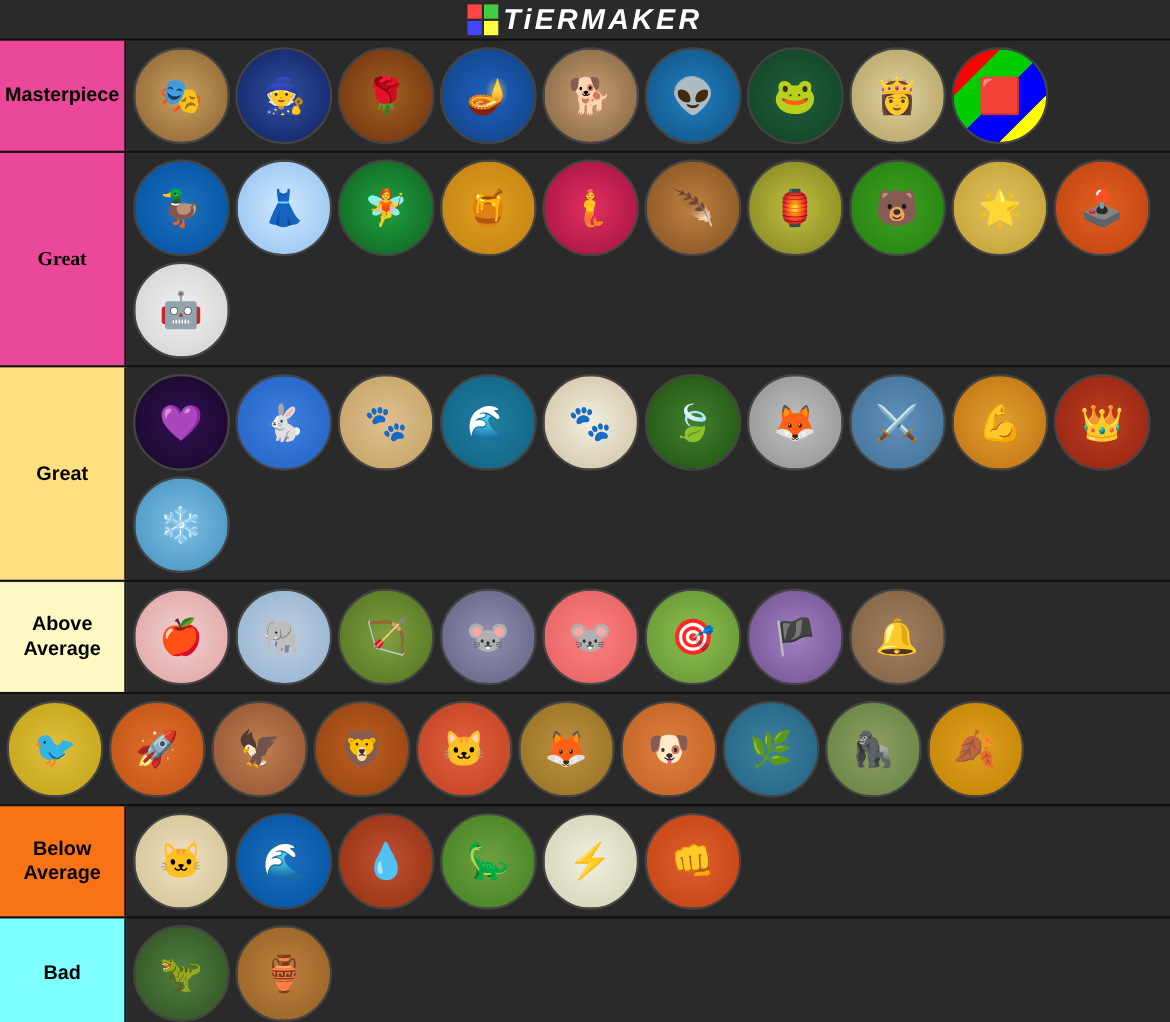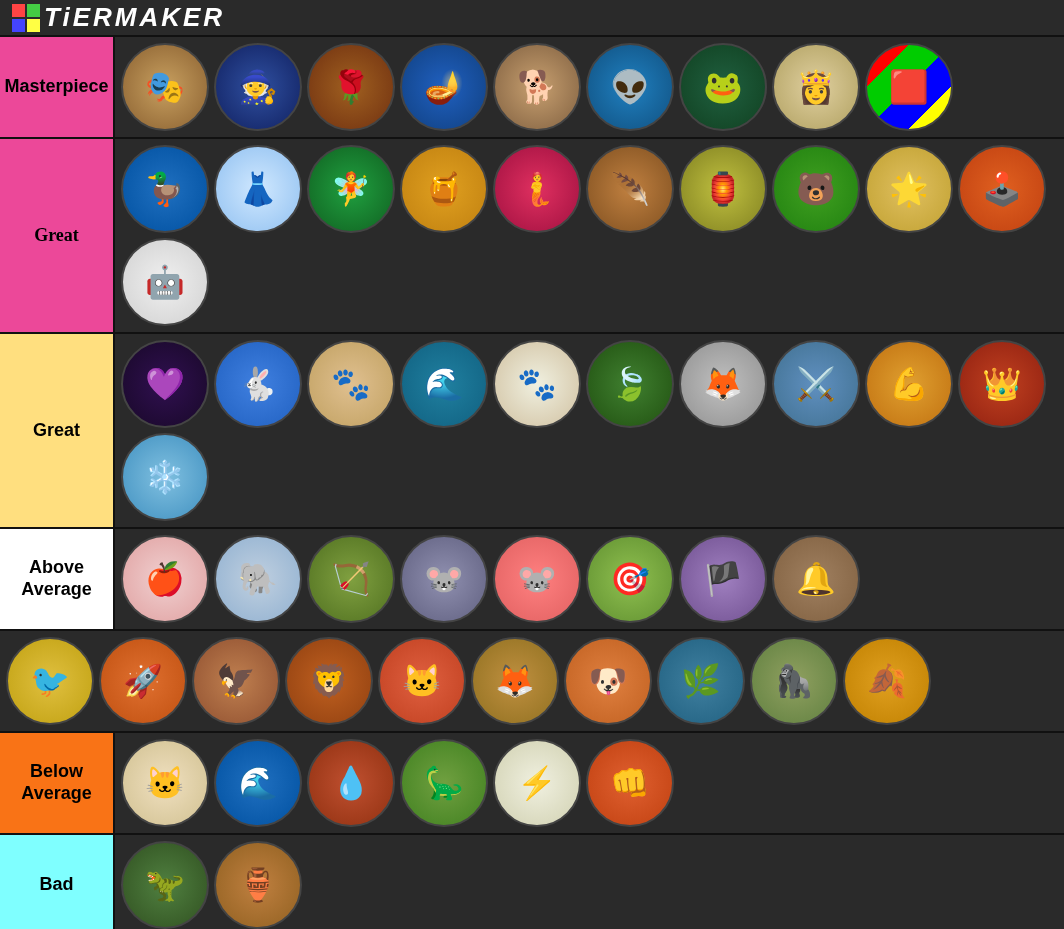--- a/index.html
+++ b/index.html
@@ -56,21 +56,21 @@
       color: #fff;
       text-align: center;
       font-weight: bold;
     }
   </style>
 </head>
 <body>
 
 <div class="tier-list">
 
-  <div style="background:#2a2a2a; display:flex; align-items:center; justify-content:flex-start; padding:2px 12px; border-bottom:2px solid #111;">
+  <div style="background:#2a2a2a; display:flex; align-items:center; justify-content:center; padding:2px 12px; border-bottom:2px solid #111;">
     <span style="font-size:26px; font-weight:900; color:white; letter-spacing:3px; font-style:italic; display:flex; align-items:center; gap:4px;">
       <span style="display:inline-grid; grid-template-columns:1fr 1fr; grid-template-rows:1fr 1fr; width:28px; height:28px; gap:2px;">
         <span style="background:#ff4444; display:block;"></span>
         <span style="background:#44cc44; display:block;"></span>
         <span style="background:#4444ff; display:block;"></span>
         <span style="background:#ffff44; display:block;"></span>
       </span>
       <span>TiERMAKER</span>
     </span>
   </div>
@@ -116,21 +116,21 @@
           <div class="avatar" title="101 Dalmatians" style="background: radial-gradient(circle, rgb(240, 240, 224), rgb(208, 192, 160)); width: 88px; height: 88px; border-radius: 50%; display: flex; align-items: center; justify-content: center; font-size: 32px; flex-shrink: 0; cursor: pointer; border: 2px solid rgb(68, 68, 68);">🐾</div>
           <div class="avatar" title="The Jungle Book 2" style="background: radial-gradient(circle, rgb(64, 128, 48), rgb(32, 80, 16)); width: 88px; height: 88px; border-radius: 50%; display: flex; align-items: center; justify-content: center; font-size: 32px; flex-shrink: 0; cursor: pointer; border: 2px solid rgb(68, 68, 68);">🍃</div>
           <div class="avatar" title="The Fox and the Hound" style="background: radial-gradient(circle, rgb(192, 192, 192), rgb(144, 144, 144)); width: 88px; height: 88px; border-radius: 50%; display: flex; align-items: center; justify-content: center; font-size: 32px; flex-shrink: 0; cursor: pointer; border: 2px solid rgb(68, 68, 68);">🦊</div>
           <div class="avatar" title="The Sword in the Stone" style="background: radial-gradient(circle, rgb(96, 144, 192), rgb(64, 112, 144)); width: 88px; height: 88px; border-radius: 50%; display: flex; align-items: center; justify-content: center; font-size: 32px; flex-shrink: 0; cursor: pointer; border: 2px solid rgb(68, 68, 68);">⚔️</div>
           <div class="avatar" title="Hercules" style="background: radial-gradient(circle, rgb(224, 160, 48), rgb(192, 112, 16)); width: 88px; height: 88px; border-radius: 50%; display: flex; align-items: center; justify-content: center; font-size: 32px; flex-shrink: 0; cursor: pointer; border: 2px solid rgb(68, 68, 68);">💪</div>
           <div class="avatar" title="The Emperor's New Groove" style="background: radial-gradient(circle, rgb(192, 64, 32), rgb(144, 32, 16)); width: 88px; height: 88px; border-radius: 50%; display: flex; align-items: center; justify-content: center; font-size: 32px; flex-shrink: 0; cursor: pointer; border: 2px solid rgb(68, 68, 68);">👑</div>
           <div class="avatar" title="Frozen / Elsa" style="background: radial-gradient(circle, rgb(128, 192, 224), rgb(64, 144, 192)); width: 88px; height: 88px; border-radius: 50%; display: flex; align-items: center; justify-content: center; font-size: 32px; flex-shrink: 0; cursor: pointer; border: 2px solid rgb(68, 68, 68);">❄️</div>
         </div>
       </div>
       <div class="tier-row">
-        <div class="tier-label" style="background: #ffffff;">Above Average</div>
+        <div class="tier-label" style="background: #fef9c3;">Above Average</div>
         <div class="tier-content">
           <div class="avatar" title="Snow White" style="background: radial-gradient(circle, rgb(240, 208, 208), rgb(224, 160, 160)); width: 88px; height: 88px; border-radius: 50%; display: flex; align-items: center; justify-content: center; font-size: 32px; flex-shrink: 0; cursor: pointer; border: 2px solid rgb(68, 68, 68);">🍎</div>
           <div class="avatar" title="Dumbo" style="background: radial-gradient(circle, rgb(192, 208, 224), rgb(144, 176, 208)); width: 88px; height: 88px; border-radius: 50%; display: flex; align-items: center; justify-content: center; font-size: 32px; flex-shrink: 0; cursor: pointer; border: 2px solid rgb(68, 68, 68);">🐘</div>
           <div class="avatar" title="Robin Hood" style="background: radial-gradient(circle, rgb(128, 160, 64), rgb(80, 112, 32)); width: 88px; height: 88px; border-radius: 50%; display: flex; align-items: center; justify-content: center; font-size: 32px; flex-shrink: 0; cursor: pointer; border: 2px solid rgb(68, 68, 68);">🏹</div>
           <div class="avatar" title="The Great Mouse Detective" style="background: radial-gradient(circle, rgb(144, 144, 176), rgb(96, 96, 128)); width: 88px; height: 88px; border-radius: 50%; display: flex; align-items: center; justify-content: center; font-size: 32px; flex-shrink: 0; cursor: pointer; border: 2px solid rgb(68, 68, 68);">🐭</div>
           <div class="avatar" title="The Rescuers" style="background: radial-gradient(circle, rgb(255, 128, 128), rgb(224, 96, 96)); width: 88px; height: 88px; border-radius: 50%; display: flex; align-items: center; justify-content: center; font-size: 32px; flex-shrink: 0; cursor: pointer; border: 2px solid rgb(68, 68, 68);">🐭</div>
           <div class="avatar" title="Robin Hood 2" style="background: radial-gradient(circle, rgb(144, 192, 80), rgb(96, 144, 48)); width: 88px; height: 88px; border-radius: 50%; display: flex; align-items: center; justify-content: center; font-size: 32px; flex-shrink: 0; cursor: pointer; border: 2px solid rgb(68, 68, 68);">🎯</div>
           <div class="avatar" title="The Black Cauldron" style="background: radial-gradient(circle, rgb(160, 128, 192), rgb(112, 80, 144)); width: 88px; height: 88px; border-radius: 50%; display: flex; align-items: center; justify-content: center; font-size: 32px; flex-shrink: 0; cursor: pointer; border: 2px solid rgb(68, 68, 68);">🏴</div>
           <div class="avatar" title="The Hunchback of Notre Dame" style="background: radial-gradient(circle, rgb(160, 128, 96), rgb(128, 96, 64)); width: 88px; height: 88px; border-radius: 50%; display: flex; align-items: center; justify-content: center; font-size: 32px; flex-shrink: 0; cursor: pointer; border: 2px solid rgb(68, 68, 68);">🔔</div>
         </div>

